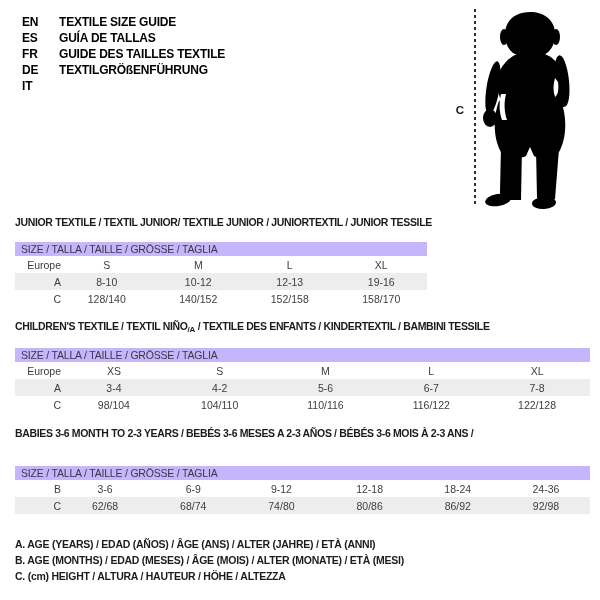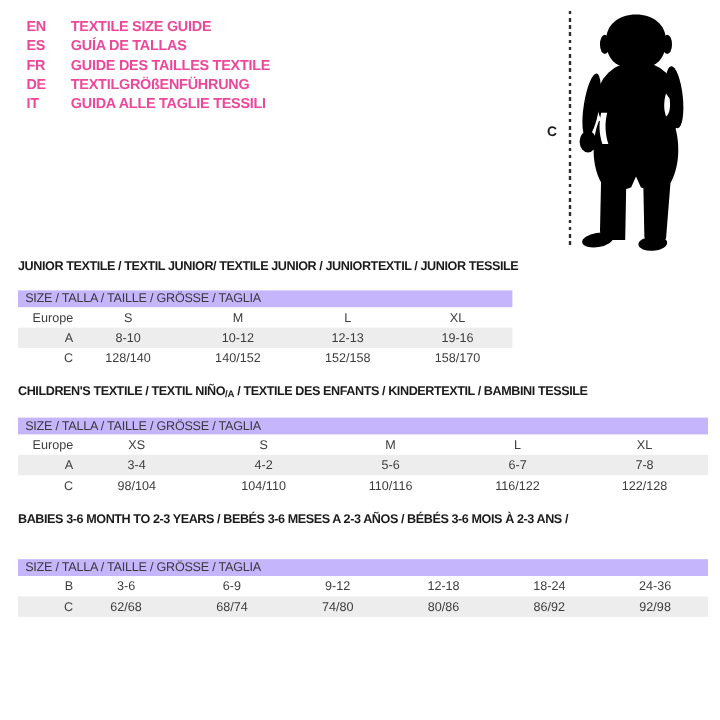--- a/index.html
+++ b/index.html
@@ -3,21 +3,21 @@
 <meta charset="utf-8">
 <style>
   html,body { margin:0; padding:0; }
   .page {
     position:relative; width:600px; height:600px; background:#ffffff;
     font-family:"Liberation Sans", sans-serif; overflow:hidden;
   }
   
   .lang-list { position:absolute; left:22px; top:14px; }
   .lang-row { display:flex; height:16px; align-items:center;
-    font-weight:bold; font-size:12px; color:#ec4899; letter-spacing:-0.2px; }
+    font-weight:bold; font-size:12px; color:#000000; letter-spacing:-0.2px; }
   .lang-code { width:37px; }
 
   
   .measure-line { position:absolute; left:474px; top:9px; width:2px; height:197px;
     background:repeating-linear-gradient(to bottom,#2e2e2e 0 3px,transparent 3px 6px); }
   .measure-label { position:absolute; left:451px; top:104px; width:18px; text-align:center;
     font-size:11.5px; font-weight:bold; color:#1c1c1c; }
   .baby { position:absolute; left:481px; top:6px; width:98px; height:204px; }
 
   
@@ -61,21 +61,20 @@
     <div class="lang-row">
       <span class="lang-code">FR</span>
       <span class="lang-label">GUIDE DES TAILLES TEXTILE</span>
     </div>
     <div class="lang-row">
       <span class="lang-code">DE</span>
       <span class="lang-label">TEXTILGRÖßENFÜHRUNG</span>
     </div>
     <div class="lang-row">
       <span class="lang-code">IT</span>
-      <span class="lang-label">GUIDA ALLE TAGLIE TESSILI</span>
     </div>
   </div>
 
   <div class="measure-line"></div>
   <div class="measure-label">C</div>
   <svg class="baby" viewBox="0 0 98 204" aria-hidden="true">
     <g fill="#000000">
 
       <path d="M24,28 C24,14 35,6 49,6 C63,6 74,14 74,28 C74,38 70,45 64,48 L34,48 C28,45 24,38 24,28 Z"></path>
       <ellipse cx="49" cy="40" rx="21" ry="11"></ellipse>
@@ -181,14 +180,19 @@
       <span class="lbl">C</span>
       <span class="cell">62/68</span>
       <span class="cell">68/74</span>
       <span class="cell">74/80</span>
       <span class="cell">80/86</span>
       <span class="cell">86/92</span>
       <span class="cell">92/98</span>
     </div>
   </div>
 
+  <div class="footnotes">
+    <div>A. AGE (YEARS) / EDAD (AÑOS) / ÂGE (ANS) / ALTER (JAHRE) / ETÀ (ANNI)</div>
+    <div>B. AGE (MONTHS) / EDAD (MESES) / ÂGE (MOIS) / ALTER (MONATE) / ETÀ (MESI)</div>
+    <div>C. (cm) HEIGHT / ALTURA / HAUTEUR / HÖHE / ALTEZZA</div>
+  </div>
 
 </div>
 
 </body></html>

